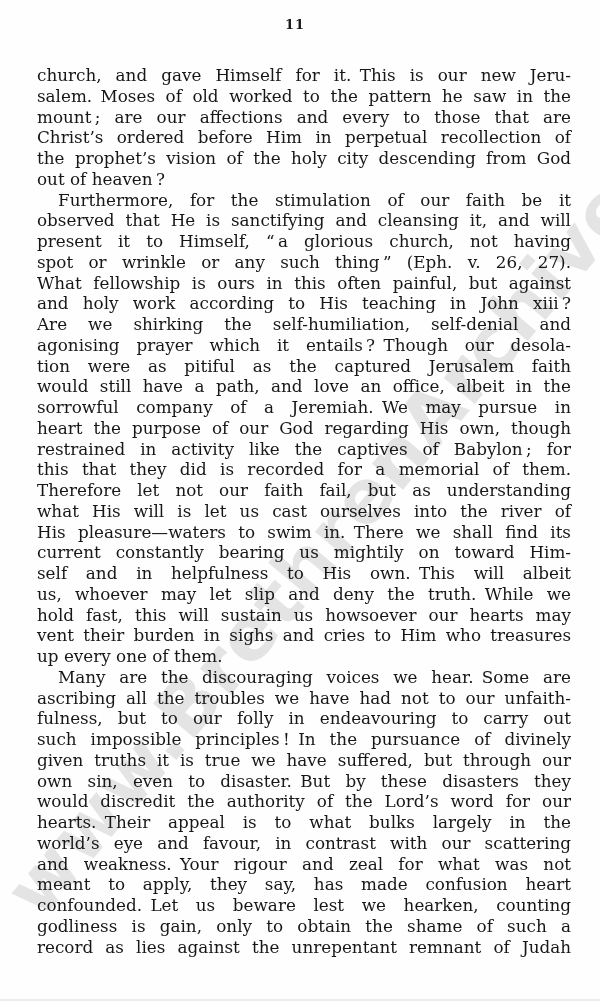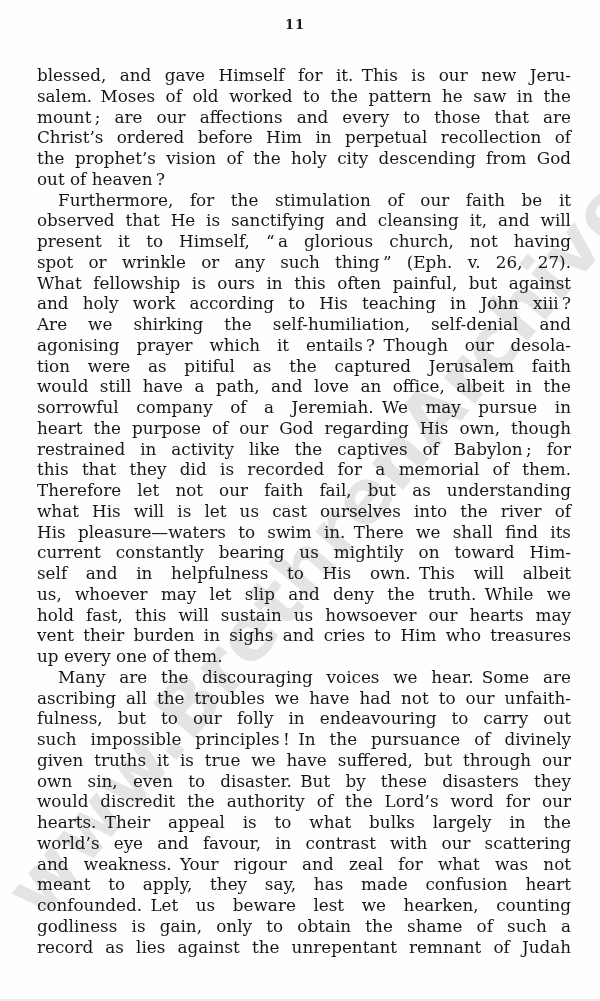--- a/index.html
+++ b/index.html
@@ -87,21 +87,21 @@
 <body>
 
 <div class="scan-page">
 
   <div class="watermark">www.BrethrenArchive.org</div>
 
   <div class="page-number">11</div>
 
   <div class="text-block">
       <div class="paragraph">
-        <div class="line just">blessed, and gave Himself for it. This is our new Jeru-</div>
+        <div class="line just">church, and gave Himself for it. This is our new Jeru-</div>
         <div class="line just">salem. Moses of old worked to the pattern he saw in the</div>
         <div class="line just">mount ; are our affections and every to those that are</div>
         <div class="line just">Christ’s ordered before Him in perpetual recollection of</div>
         <div class="line just">the prophet’s vision of the holy city descending from God</div>
         <div class="line">out of heaven ?</div>
       </div>
       <div class="paragraph">
         <div class="line just indent">Furthermore, for the stimulation of our faith be it</div>
         <div class="line just">observed that He is sanctifying and cleansing it, and will</div>
         <div class="line just">present it to Himself, “ a glorious church, not having</div>

